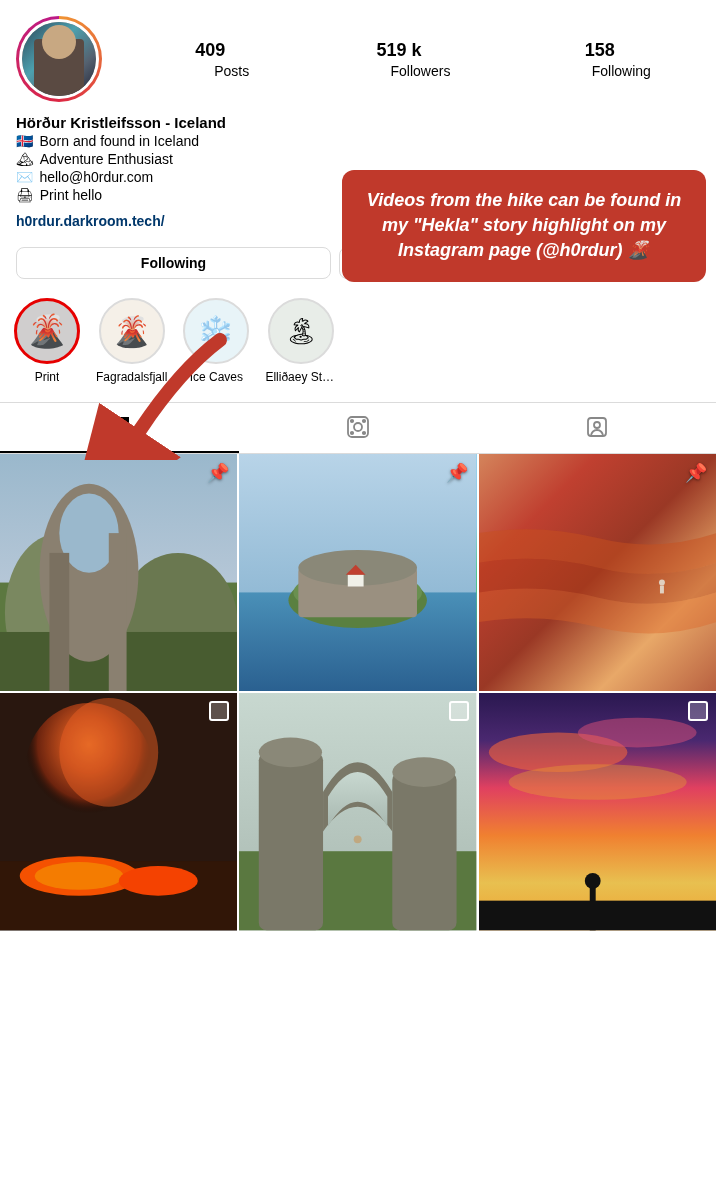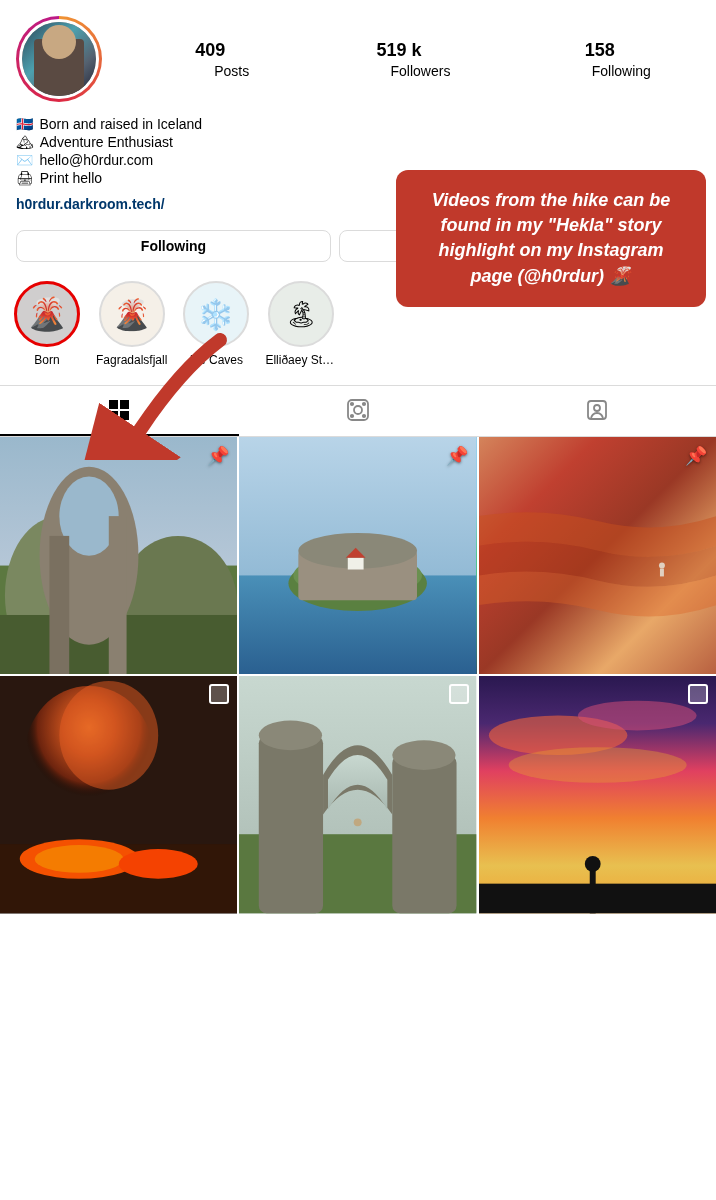--- a/index.html
+++ b/index.html
@@ -247,21 +247,21 @@
     }
     .hl-ellioaey {
       background: #e8ede8;
     }
 
     
     .tooltip-overlay {
       position: absolute;
       top: 170px;
       right: 10px;
-      width: 310px;
+      width: 364px;
       background: #c0392b;
       border-radius: 12px;
       padding: 18px 20px;
       z-index: 100;
       pointer-events: none;
     }
 
     .tooltip-text {
       font-size: 18px;
       font-weight: 700;
@@ -383,23 +383,24 @@
         <span class="stat-label">Followers</span>
       </div>
       <div class="stat-item">
         <span class="stat-number">158</span>
         <span class="stat-label">Following</span>
       </div>
     </div>
   </div>
 
   <div class="bio-section">
+    <div class="bio-name">Hörður Kristleifsson - Iceland</div>
     <div class="bio-line">
       <span>🇮🇸</span>
-      <span>Born and raised in Iceland</span>
+      <span>Born and found in Iceland</span>
     </div>
     <div class="bio-line">
       <span>🏔</span>
       <span>Adventure Enthusiast</span>
     </div>
     <div class="bio-line">
       <span>✉️</span>
       <span>hello@h0rdur.com</span>
     </div>
     <div class="bio-line">
@@ -420,21 +421,21 @@
       </span>
     </div>
   </div>
 
   <div class="highlights-section">
 
     <div class="highlight-item">
       <div class="highlight-circle hl-hekla hekla-selected-ring">
         <span style="font-size:32px;">🌋</span>
       </div>
-      <span class="highlight-label">Born</span>
+      <span class="highlight-label">Print</span>
     </div>
 
 
     <div class="highlight-item">
       <div class="highlight-circle hl-fagradals">
         <span style="font-size:30px;">🌋</span>
       </div>
       <span class="highlight-label">Fagradalsfjall</span>
     </div>
 

